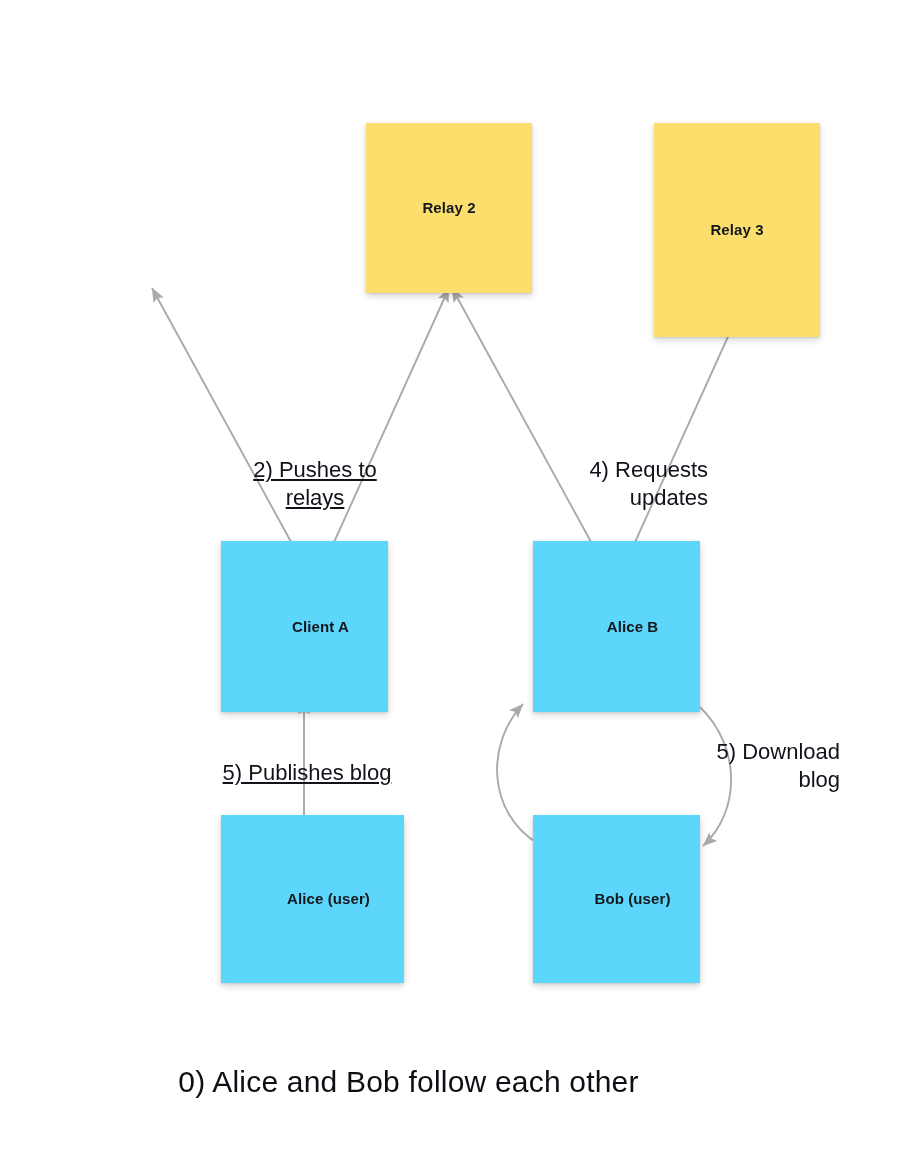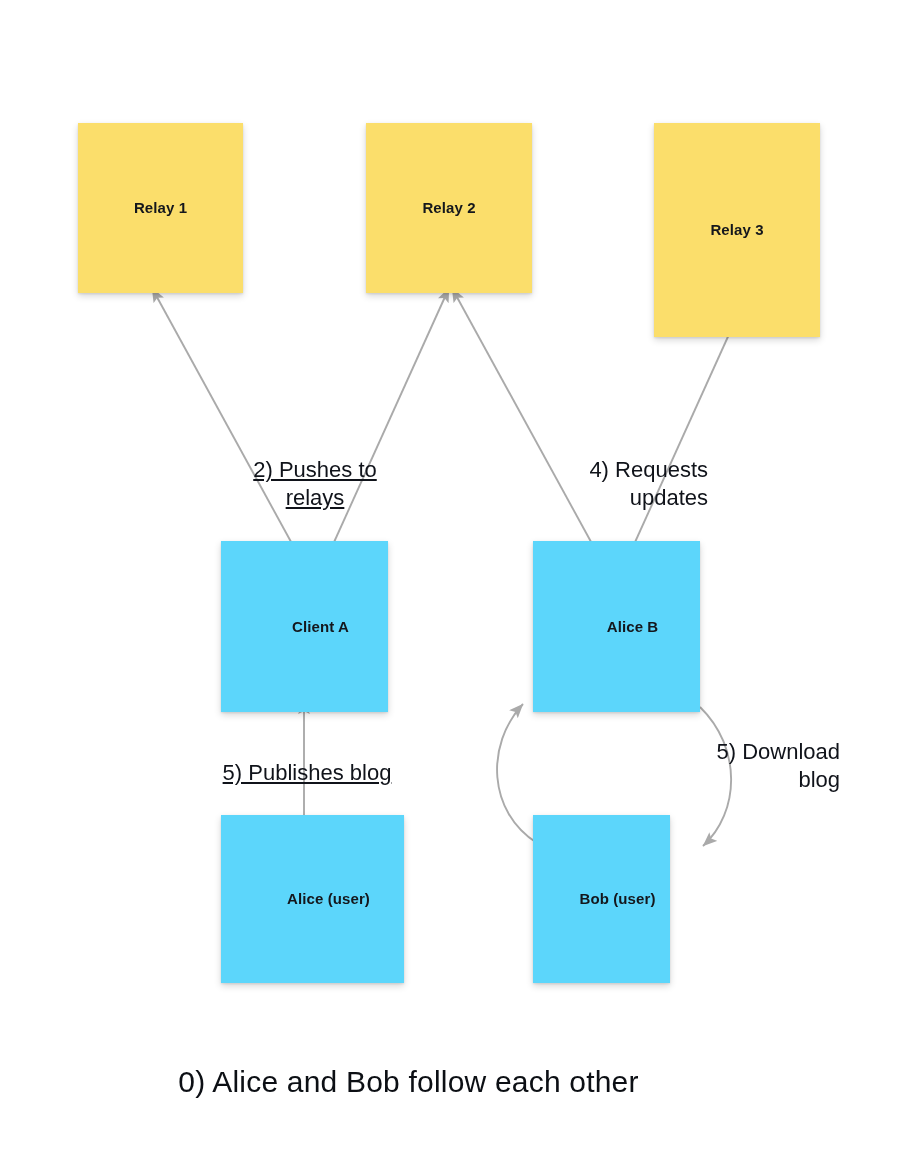--- a/index.html
+++ b/index.html
@@ -90,23 +90,20 @@
 
     <path d="M 613 582 L 452 288" fill="none" stroke="#aaaaaa" stroke-width="1.9" marker-end="url(#arrowhead)"></path>
 
     <path d="M 617 582 L 750 288" fill="none" stroke="#aaaaaa" stroke-width="1.9" marker-end="url(#arrowhead)"></path>
 
     <path d="M 537 843 C 488 812, 485 745, 523 704" fill="none" stroke="#aaaaaa" stroke-width="1.9" marker-end="url(#arrowhead)"></path>
 
     <path d="M 700 707 C 742 748, 740 812, 703 846" fill="none" stroke="#aaaaaa" stroke-width="1.9" marker-end="url(#arrowhead)"></path>
   </svg>
 
-  <div class="node node-relay" style="left:78px; top:123px; width:165px; height:170px;">
-    <span class="node-label">Relay 1</span>
-  </div>
 
   <div class="node node-relay" style="left:366px; top:123px; width:166px; height:170px;">
     <span class="node-label">Relay 2</span>
   </div>
 
   <div class="node node-relay" style="left:654px; top:123px; width:166px; height:214px;">
     <span class="node-label">Relay 3</span>
   </div>
 
   <div class="node node-client" style="left:221px; top:541px; width:167px; height:171px;">
@@ -114,21 +111,21 @@
   </div>
 
   <div class="node node-client" style="left:533px; top:541px; width:167px; height:171px;">
     <span class="node-label">Alice B</span>
   </div>
 
   <div class="node node-client" style="left:221px; top:815px; width:183px; height:168px;">
     <span class="node-label">Alice (user)</span>
   </div>
 
-  <div class="node node-client" style="left:533px; top:815px; width:137px; height:168px;">
+  <div class="node node-client" style="left:533px; top:815px; width:167px; height:168px;">
     <span class="node-label">Bob (user)</span>
   </div>
 
   <div class="edge-label lab-center" style="left:225px; top:456px; width:180px;">2) Pushes to relays</div>
 
   <div class="edge-label lab-left" style="left:548px; top:456px; width:160px;">4) Requests updates</div>
 
   <div class="edge-label lab-center" style="left:212px; top:759px; width:190px;">5) Publishes blog</div>
 
 

